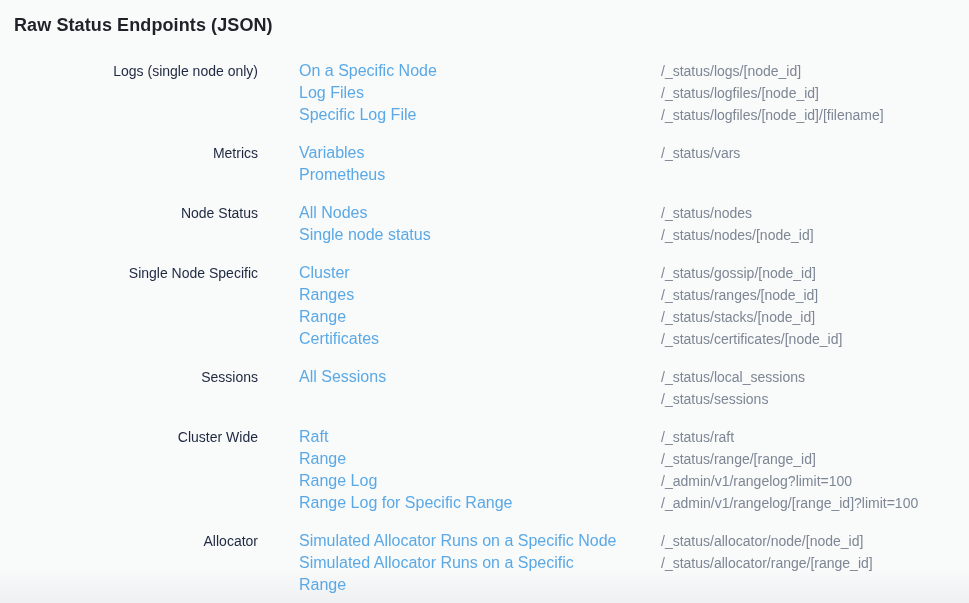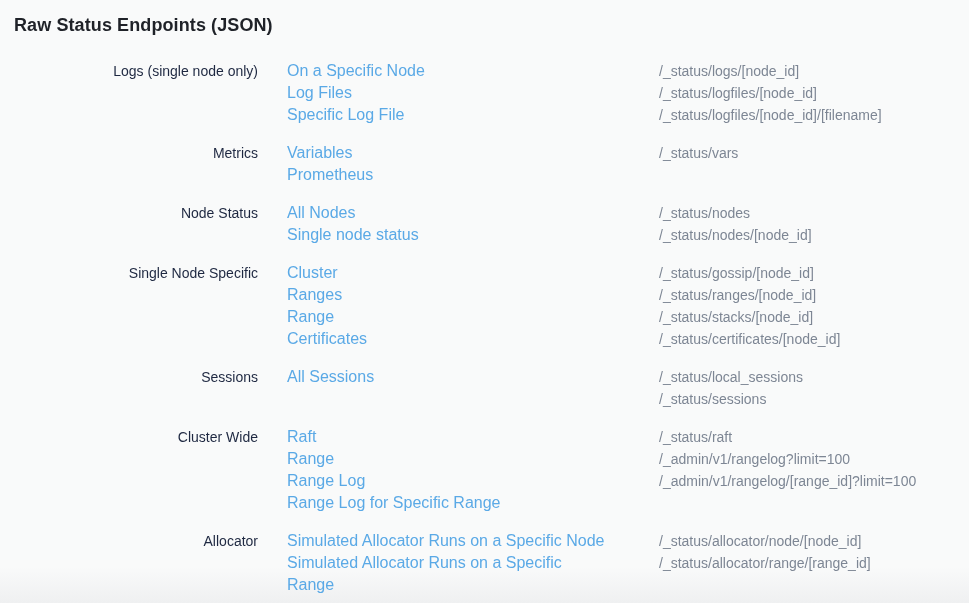--- a/index.html
+++ b/index.html
@@ -14,21 +14,21 @@
     font-size: 18px;
     line-height: 24px;
     font-weight: 700;
     letter-spacing: 0.1px;
     color: var(--title-color, #1f2228);
     margin: 0 0 23px 0;
   }
   .section {
     display: grid;
     grid-template-columns: 244px 321px 1fr;
-    column-gap: 29px;
+    column-gap: 41px;
     margin-bottom: 16px;
   }
   .cat {
     text-align: right;
     font-size: 14px;
     line-height: 22px;
     color: var(--category-color, #1e2841);
   }
   .links a {
     display: block;
@@ -36,21 +36,20 @@
     line-height: 22px;
     color: var(--link-color, #5aa9e6);
     text-decoration: none;
     cursor: pointer;
   }
   .endpoints .endpoint {
     font-size: 14px;
     line-height: 22px;
     color: var(--endpoint-color, #7d8694);
     white-space: nowrap;
-    margin-left: 22px;
   }
 </style>
 </head>
 <body>
 
 <div class="page">
   <h1 class="title">Raw Status Endpoints (JSON)</h1>
   <main class="table">
   <section class="section">
     <div class="cat">Logs (single node only)</div>
@@ -119,20 +118,21 @@
   <section class="section">
     <div class="cat">Cluster Wide</div>
     <div class="links">
           <a href="#">Raft</a>
           <a href="#">Range</a>
           <a href="#">Range Log</a>
           <a href="#">Range Log for Specific Range</a>
         </div>
     <div class="endpoints">
           <div class="endpoint">/_status/raft</div>
+          <div class="endpoint">/_status/range/[range_id]</div>
           <div class="endpoint">/_admin/v1/rangelog?limit=100</div>
           <div class="endpoint">/_admin/v1/rangelog/[range_id]?limit=100</div>
         </div>
   </section>
 
   <section class="section">
     <div class="cat">Allocator</div>
     <div class="links">
           <a href="#">Simulated Allocator Runs on a Specific Node</a>
           <a href="#">Simulated Allocator Runs on a Specific Range</a>

